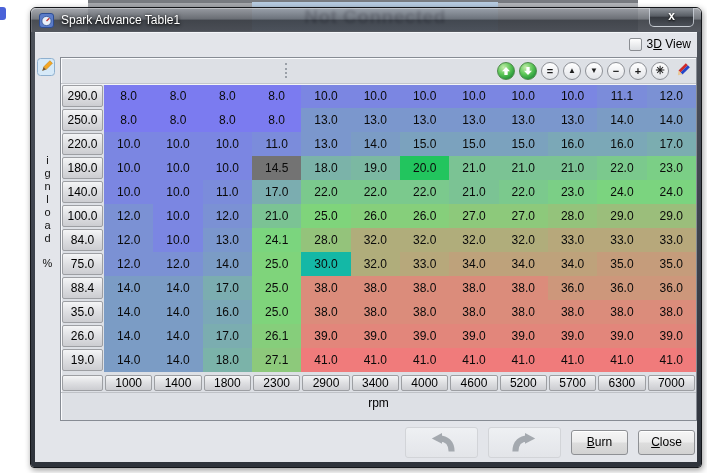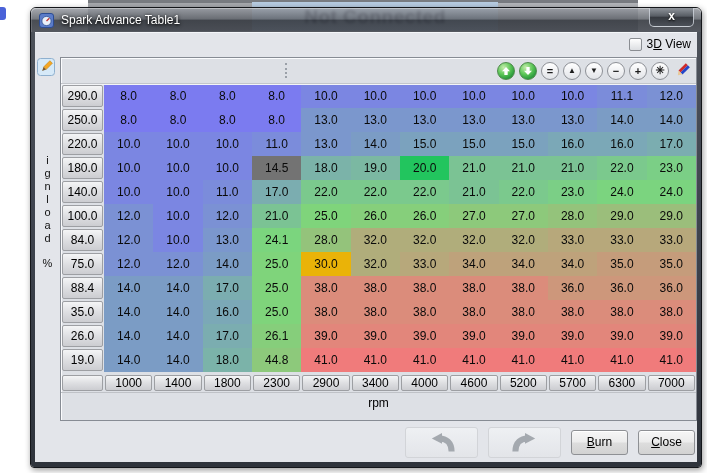--- a/index.html
+++ b/index.html
@@ -270,21 +270,21 @@
             <div class="cell" style="background: rgb(176, 173, 123);">32.0</div>
             <div class="cell" style="background: rgb(176, 173, 123);">32.0</div>
             <div class="cell" style="background: rgb(183, 168, 123);">33.0</div>
             <div class="cell" style="background: rgb(183, 168, 123);">33.0</div>
             <div class="cell" style="background: rgb(183, 168, 123);">33.0</div>
             <div class="hdr">75.0</div>
             <div class="cell" style="background: rgb(123, 145, 212);">12.0</div>
             <div class="cell" style="background: rgb(123, 145, 212);">12.0</div>
             <div class="cell" style="background: rgb(123, 156, 197);">14.0</div>
             <div class="cell" style="background: rgb(127, 212, 123);">25.0</div>
-            <div class="cell" style="background: #eab308;">30.0</div>
+            <div class="cell" style="background: #14b8a6;">30.0</div>
             <div class="cell" style="background: rgb(176, 173, 123);">32.0</div>
             <div class="cell" style="background: rgb(183, 168, 123);">33.0</div>
             <div class="cell" style="background: rgb(190, 162, 123);">34.0</div>
             <div class="cell" style="background: rgb(190, 162, 123);">34.0</div>
             <div class="cell" style="background: rgb(190, 162, 123);">34.0</div>
             <div class="cell" style="background: rgb(197, 156, 123);">35.0</div>
             <div class="cell" style="background: rgb(197, 156, 123);">35.0</div>
             <div class="hdr">88.4</div>
             <div class="cell" style="background: rgb(123, 156, 197);">14.0</div>
             <div class="cell" style="background: rgb(123, 156, 197);">14.0</div>
@@ -321,21 +321,21 @@
             <div class="cell" style="background: rgb(226, 134, 123);">39.0</div>
             <div class="cell" style="background: rgb(226, 134, 123);">39.0</div>
             <div class="cell" style="background: rgb(226, 134, 123);">39.0</div>
             <div class="cell" style="background: rgb(226, 134, 123);">39.0</div>
             <div class="cell" style="background: rgb(226, 134, 123);">39.0</div>
             <div class="cell" style="background: rgb(226, 134, 123);">39.0</div>
             <div class="hdr">19.0</div>
             <div class="cell" style="background: rgb(123, 156, 197);">14.0</div>
             <div class="cell" style="background: rgb(123, 156, 197);">14.0</div>
             <div class="cell" style="background: rgb(123, 179, 169);">18.0</div>
-            <div class="cell" style="background: rgb(141, 201, 123);">44.8</div>
+            <div class="cell" style="background: rgb(141, 201, 123);">27.1</div>
             <div class="cell" style="background: rgb(240, 123, 123);">41.0</div>
             <div class="cell" style="background: rgb(240, 123, 123);">41.0</div>
             <div class="cell" style="background: rgb(240, 123, 123);">41.0</div>
             <div class="cell" style="background: rgb(240, 123, 123);">41.0</div>
             <div class="cell" style="background: rgb(240, 123, 123);">41.0</div>
             <div class="cell" style="background: rgb(240, 123, 123);">41.0</div>
             <div class="cell" style="background: rgb(240, 123, 123);">41.0</div>
             <div class="cell" style="background: rgb(240, 123, 123);">41.0</div>
           </div>
         <div class="spacer-row"></div>

